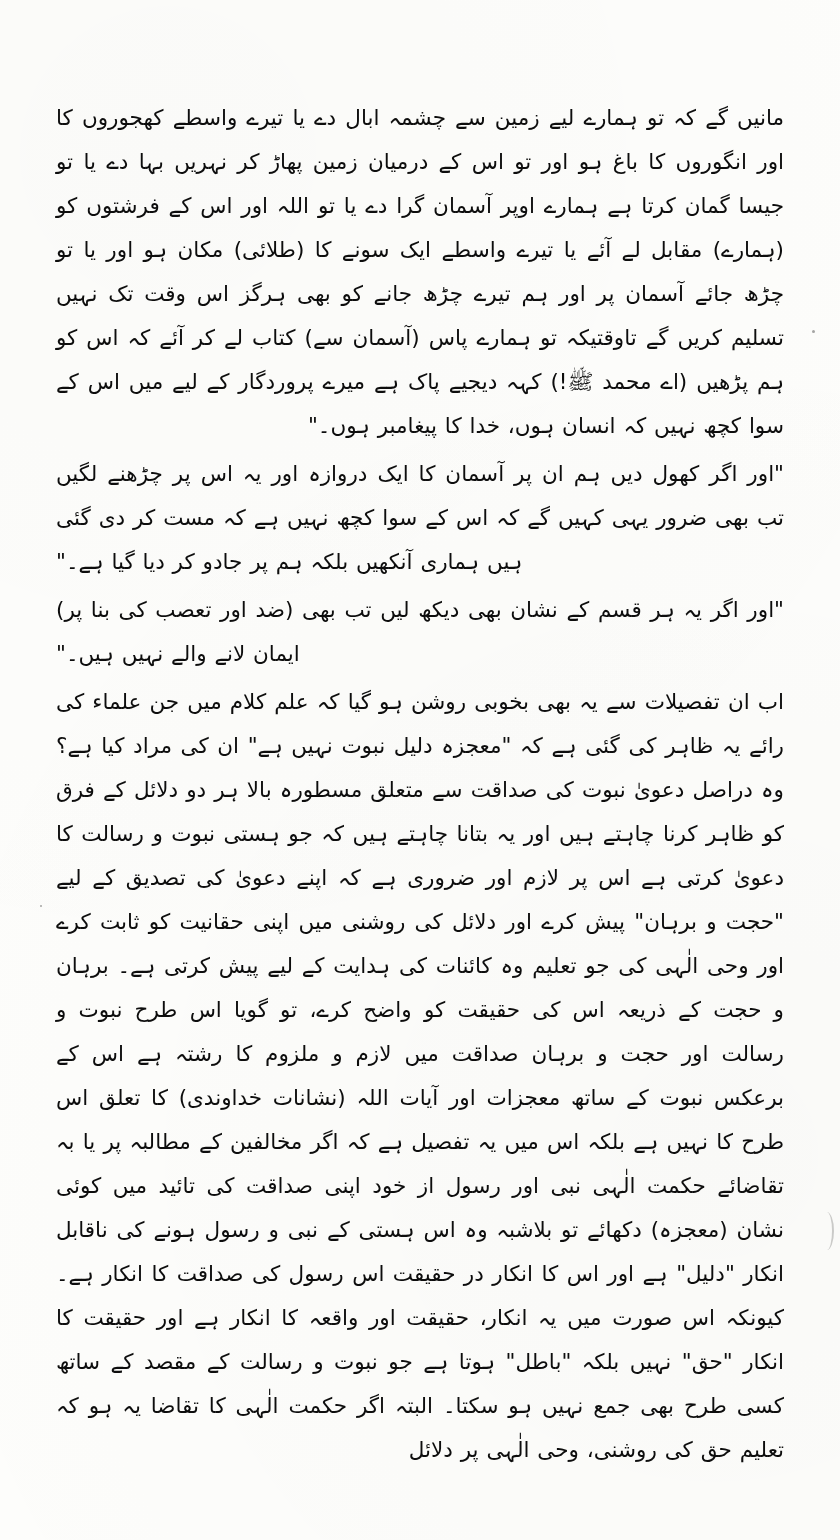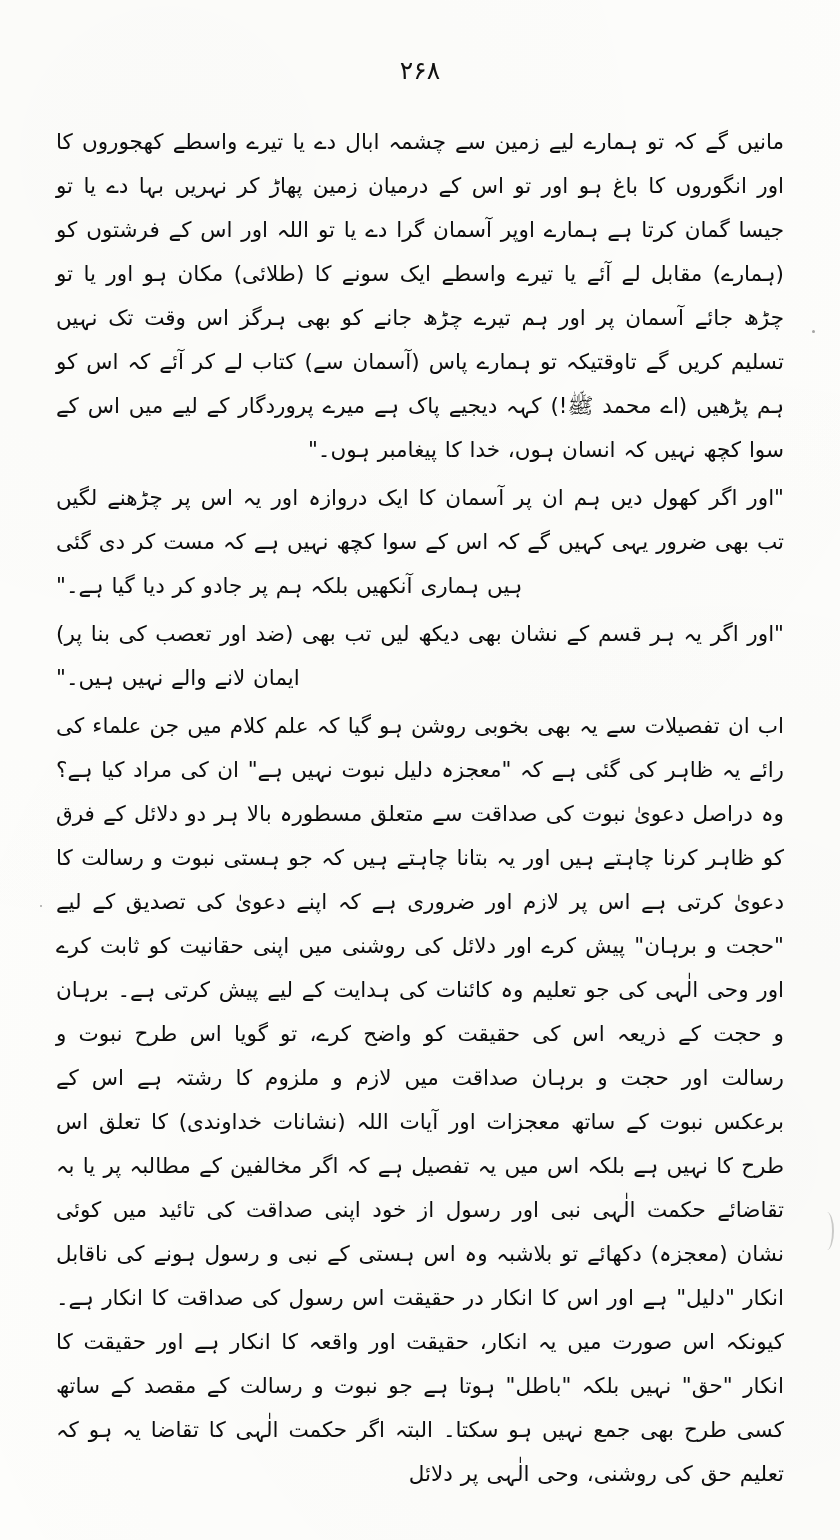--- a/index.html
+++ b/index.html
@@ -40,21 +40,21 @@
     bottom: 26px;
     left: 0;
     right: 0;
     text-align: center;
     font-size: 19px;
     letter-spacing: 2px;
     color: #111;
   }
   .body-text {
     position: absolute;
-    top: 120px;
+    top: 96px;
     left: 56px;
     right: 56px;
     direction: rtl;
     text-align: justify;
     text-align-last: right;
     unicode-bidi: isolate;
   }
   .para {
     font-size: 21.5px;
     line-height: 44px;
@@ -86,21 +86,20 @@
     position: absolute;
     background: rgba(0,0,0,0.35);
     border-radius: 50%;
   }
 </style>
 </head>
 <body>
 
 <div class="page">
 
-  <div class="page-number-top">۲۶۸</div>
 
   <div class="body-text">
     <p class="para">مانیں گے کہ تو ہمارے لیے زمین سے چشمہ ابال دے یا تیرے واسطے کھجوروں کا اور انگوروں کا باغ ہو اور تو اس کے درمیان زمین پھاڑ کر نہریں بہا دے یا تو جیسا گمان کرتا ہے ہمارے اوپر آسمان گرا دے یا تو اللہ اور اس کے فرشتوں کو (ہمارے) مقابل لے آئے یا تیرے واسطے ایک سونے کا (طلائی) مکان ہو اور یا تو چڑھ جائے آسمان پر اور ہم تیرے چڑھ جانے کو بھی ہرگز اس وقت تک نہیں تسلیم کریں گے تاوقتیکہ تو ہمارے پاس (آسمان سے) کتاب لے کر آئے کہ اس کو ہم پڑھیں (اے محمد ﷺ!) کہہ دیجیے پاک ہے میرے پروردگار کے لیے میں اس کے سوا کچھ نہیں کہ انسان ہوں، خدا کا پیغامبر ہوں۔"</p>
     <p class="para quote quote-end">"اور اگر کھول دیں ہم ان پر آسمان کا ایک دروازہ اور یہ اس پر چڑھنے لگیں تب بھی ضرور یہی کہیں گے کہ اس کے سوا کچھ نہیں ہے کہ مست کر دی گئی ہیں ہماری آنکھیں بلکہ ہم پر جادو کر دیا گیا ہے۔"</p>
     <p class="para quote quote-end">"اور اگر یہ ہر قسم کے نشان بھی دیکھ لیں تب بھی (ضد اور تعصب کی بنا پر) ایمان لانے والے نہیں ہیں۔"</p>
     <p class="para last">اب ان تفصیلات سے یہ بھی بخوبی روشن ہو گیا کہ علم کلام میں جن علماء کی رائے یہ ظاہر کی گئی ہے کہ "معجزہ دلیل نبوت نہیں ہے" ان کی مراد کیا ہے؟ وہ دراصل دعویٰ نبوت کی صداقت سے متعلق مسطورہ بالا ہر دو دلائل کے فرق کو ظاہر کرنا چاہتے ہیں اور یہ بتانا چاہتے ہیں کہ جو ہستی نبوت و رسالت کا دعویٰ کرتی ہے اس پر لازم اور ضروری ہے کہ اپنے دعویٰ کی تصدیق کے لیے "حجت و برہان" پیش کرے اور دلائل کی روشنی میں اپنی حقانیت کو ثابت کرے اور وحی الٰہی کی جو تعلیم وہ کائنات کی ہدایت کے لیے پیش کرتی ہے۔ برہان و حجت کے ذریعہ اس کی حقیقت کو واضح کرے، تو گویا اس طرح نبوت و رسالت اور حجت و برہان صداقت میں لازم و ملزوم کا رشتہ ہے اس کے برعکس نبوت کے ساتھ معجزات اور آیات اللہ (نشانات خداوندی) کا تعلق اس طرح کا نہیں ہے بلکہ اس میں یہ تفصیل ہے کہ اگر مخالفین کے مطالبہ پر یا بہ تقاضائے حکمت الٰہی نبی اور رسول از خود اپنی صداقت کی تائید میں کوئی نشان (معجزہ) دکھائے تو بلاشبہ وہ اس ہستی کے نبی و رسول ہونے کی ناقابل انکار "دلیل" ہے اور اس کا انکار در حقیقت اس رسول کی صداقت کا انکار ہے۔ کیونکہ اس صورت میں یہ انکار، حقیقت اور واقعہ کا انکار ہے اور حقیقت کا انکار "حق" نہیں بلکہ "باطل" ہوتا ہے جو نبوت و رسالت کے مقصد کے ساتھ کسی طرح بھی جمع نہیں ہو سکتا۔ البتہ اگر حکمت الٰہی کا تقاضا یہ ہو کہ تعلیم حق کی روشنی، وحی الٰہی پر دلائل</p>
   </div>
 
   <div class="edge-mark"></div>
   <div class="speck" style="left:812px; top:330px; width:3px; height:3px;"></div>

